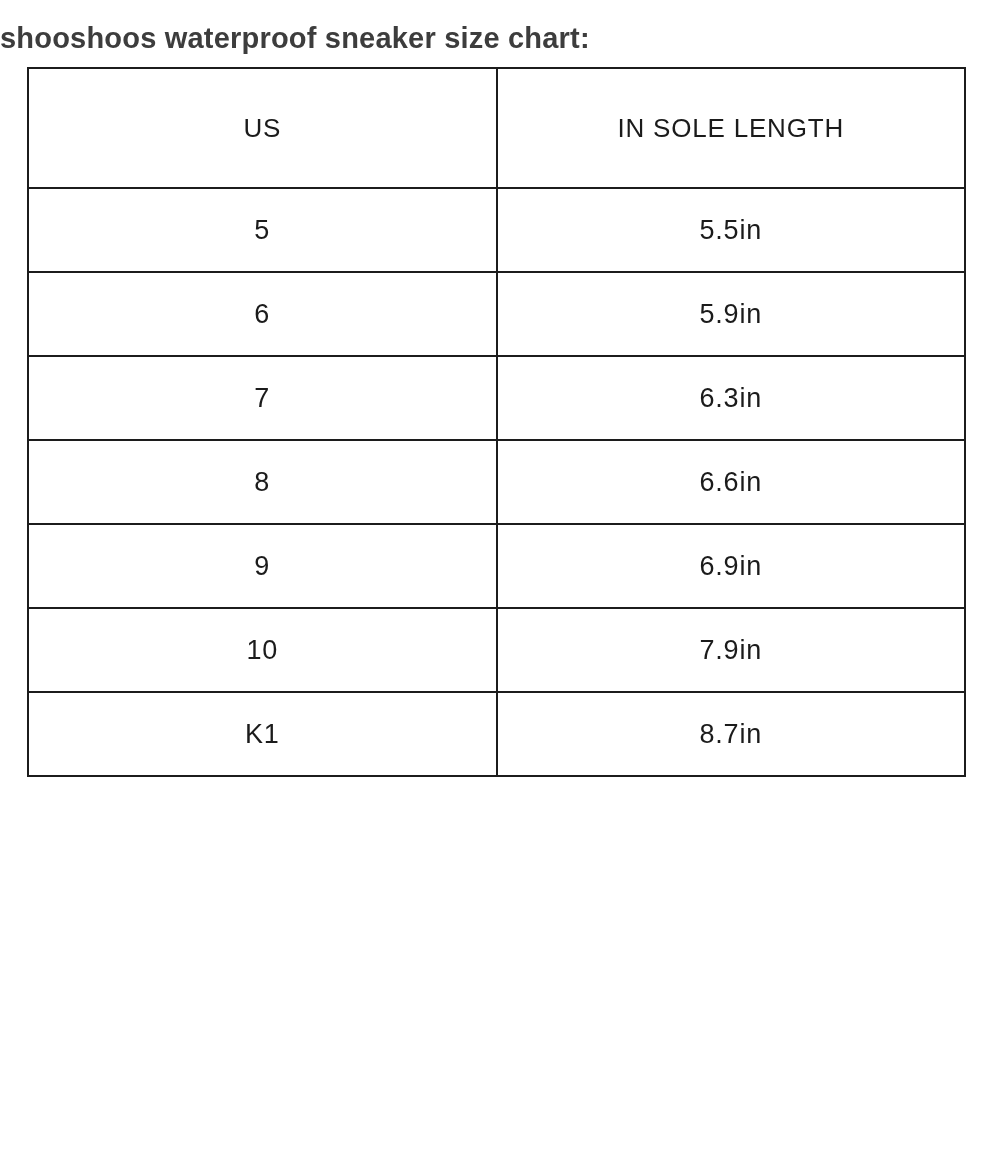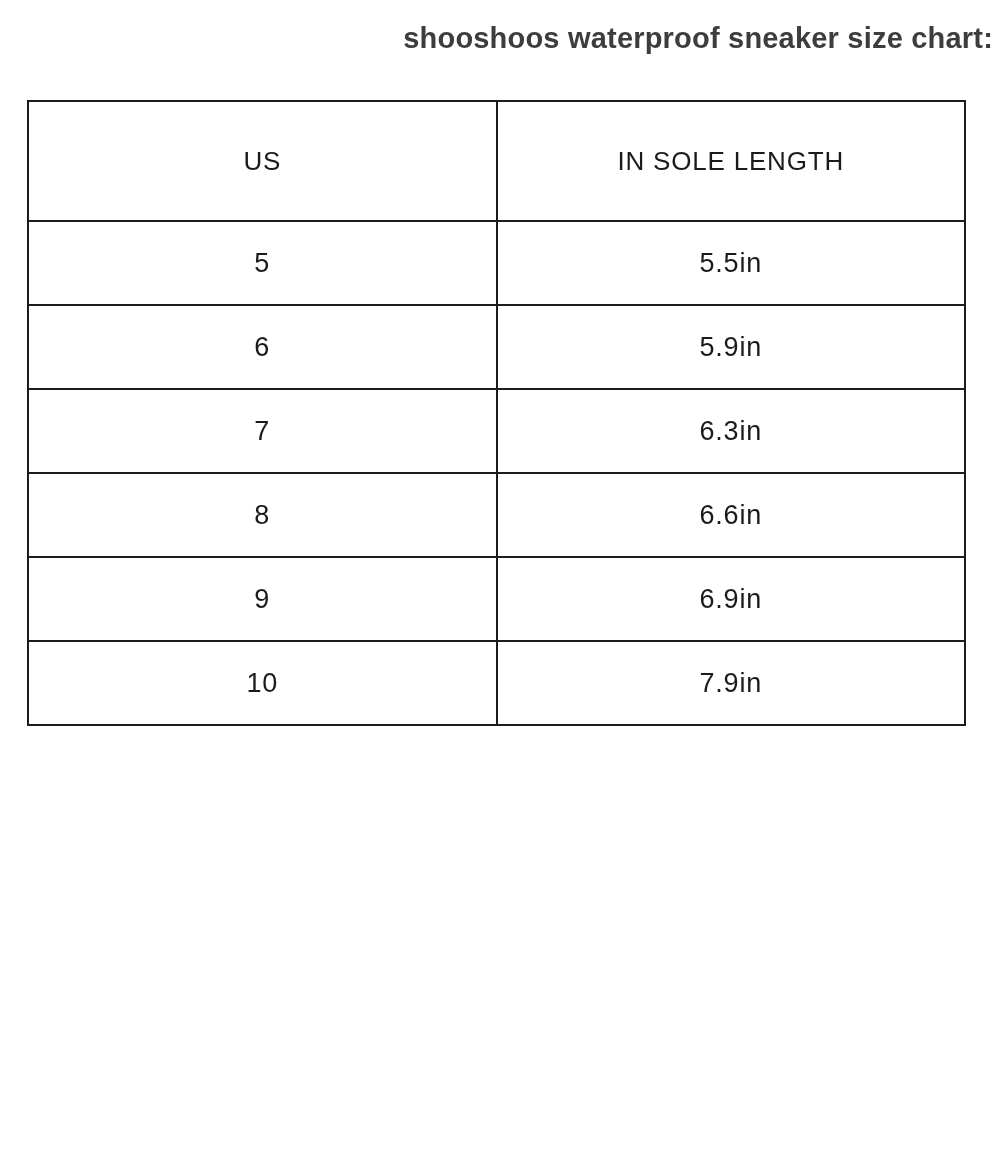--- a/index.html
+++ b/index.html
@@ -5,29 +5,29 @@
   * { margin: 0; padding: 0; box-sizing: border-box; }
   html, body {
     width: 993px;
     background: #ffffff;
     font-family: "Liberation Sans", sans-serif;
   }
   body { height: 1171px; overflow: hidden; }
 
   .page-title {
     margin-top: 22px;
-    text-align: right;
+    text-align: left;
     font-size: 29px;
     font-weight: 700;
     letter-spacing: 0.2px;
     color: #3d3d3d;
   }
 
   table.size-chart {
-    margin: 45px 0 0 27px;
+    margin: 12px 0 0 27px;
     width: 939px;
     border-collapse: collapse;
     table-layout: fixed;
   }
   table.size-chart th,
   table.size-chart td {
     border: 2px solid #1c1c1c;
     text-align: center;
     vertical-align: middle;
     color: #1b1b1b;
@@ -75,14 +75,18 @@
         <td>6.6in</td>
       </tr>
       <tr>
         <td>9</td>
         <td>6.9in</td>
       </tr>
       <tr>
         <td>10</td>
         <td>7.9in</td>
       </tr>
+      <tr>
+        <td>K1</td>
+        <td>8.7in</td>
+      </tr>
     </tbody>
 </table>
 
 </body></html>

